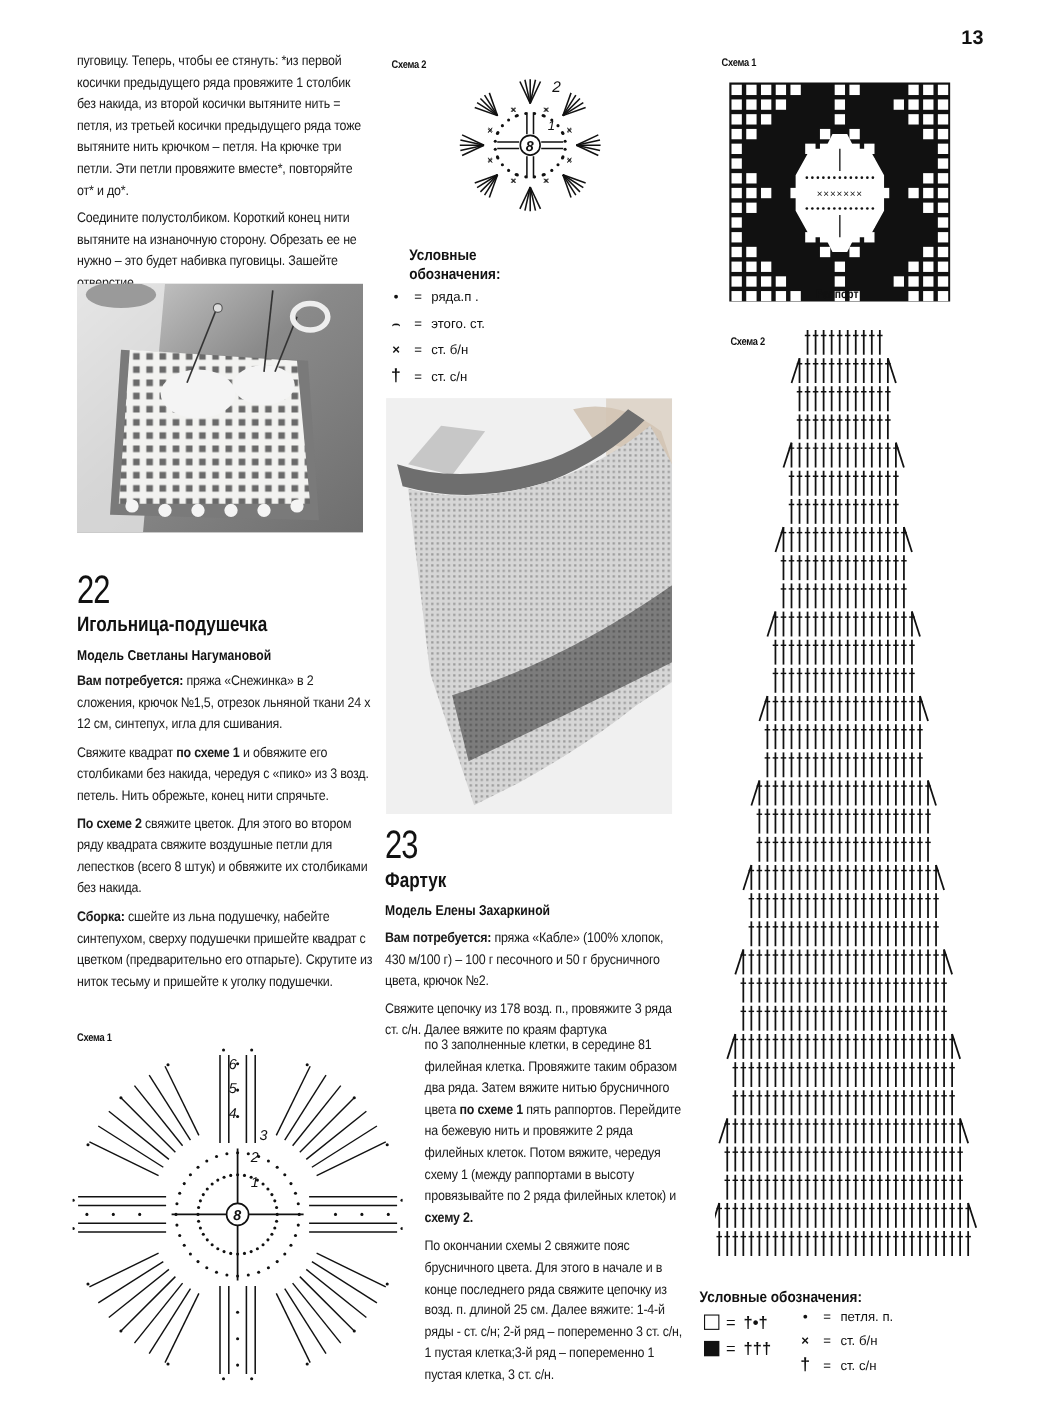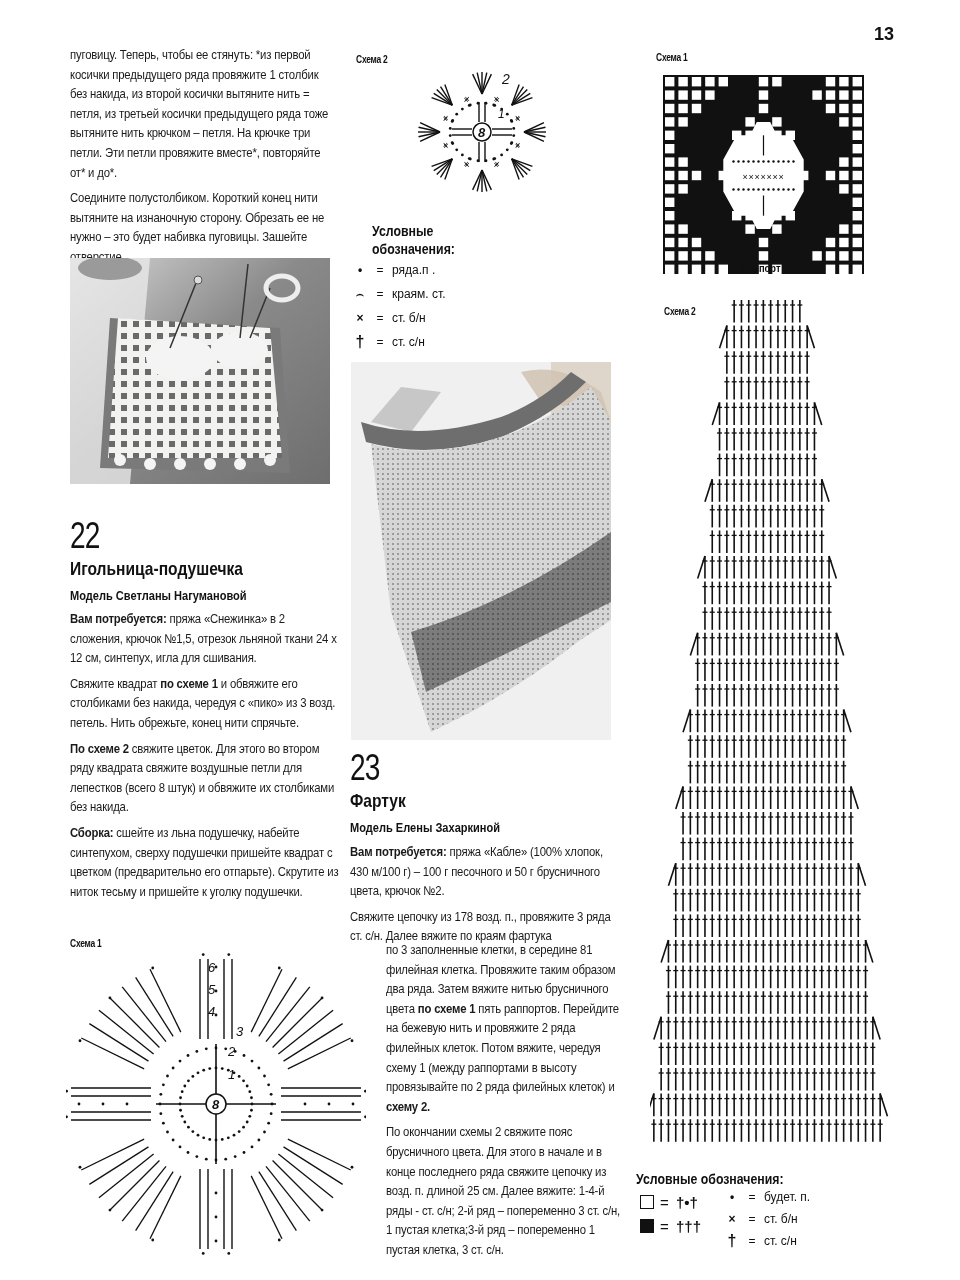--- a/index.html
+++ b/index.html
@@ -364,21 +364,21 @@
 <div class="abs legend-title" style="left:372px;top:222px;width:120px;">Условные обозначения:</div>
 <div class="abs" style="left:352px;top:258px;">
   <div class="leg-row">
       <span class="sym">•</span>
       <span class="eq">=</span>
       <span>ряда.п .</span>
     </div>
   <div class="leg-row">
       <span class="sym">⌢</span>
       <span class="eq">=</span>
-      <span>краям. ст.</span>
+      <span>этого. ст.</span>
     </div>
   <div class="leg-row">
       <span class="sym">×</span>
       <span class="eq">=</span>
       <span>ст. б/н</span>
     </div>
   <div class="leg-row">
       <span class="sym" style="font-size:16px">†</span>
       <span class="eq">=</span>
       <span>ст. с/н</span>
@@ -2098,21 +2098,21 @@
   <div class="leg-row" style="font-size:15px">
     <span style="display:inline-block;width:14px;height:14px;background:#111;margin-right:6px"></span>
     <span style="width:16px">=</span>
     <span style="font-weight:bold">†††</span>
   </div>
 </div>
 <div class="abs" style="left:724px;top:1186px;">
   <div class="leg-row" style="height:22px">
       <span class="sym">•</span>
       <span class="eq">=</span>
-      <span>будет. п.</span>
+      <span>петля. п.</span>
     </div>
   <div class="leg-row" style="height:22px">
       <span class="sym">×</span>
       <span class="eq">=</span>
       <span>ст. б/н</span>
     </div>
   <div class="leg-row" style="height:22px">
       <span class="sym" style="font-size:16px">†</span>
       <span class="eq">=</span>
       <span>ст. с/н</span>

